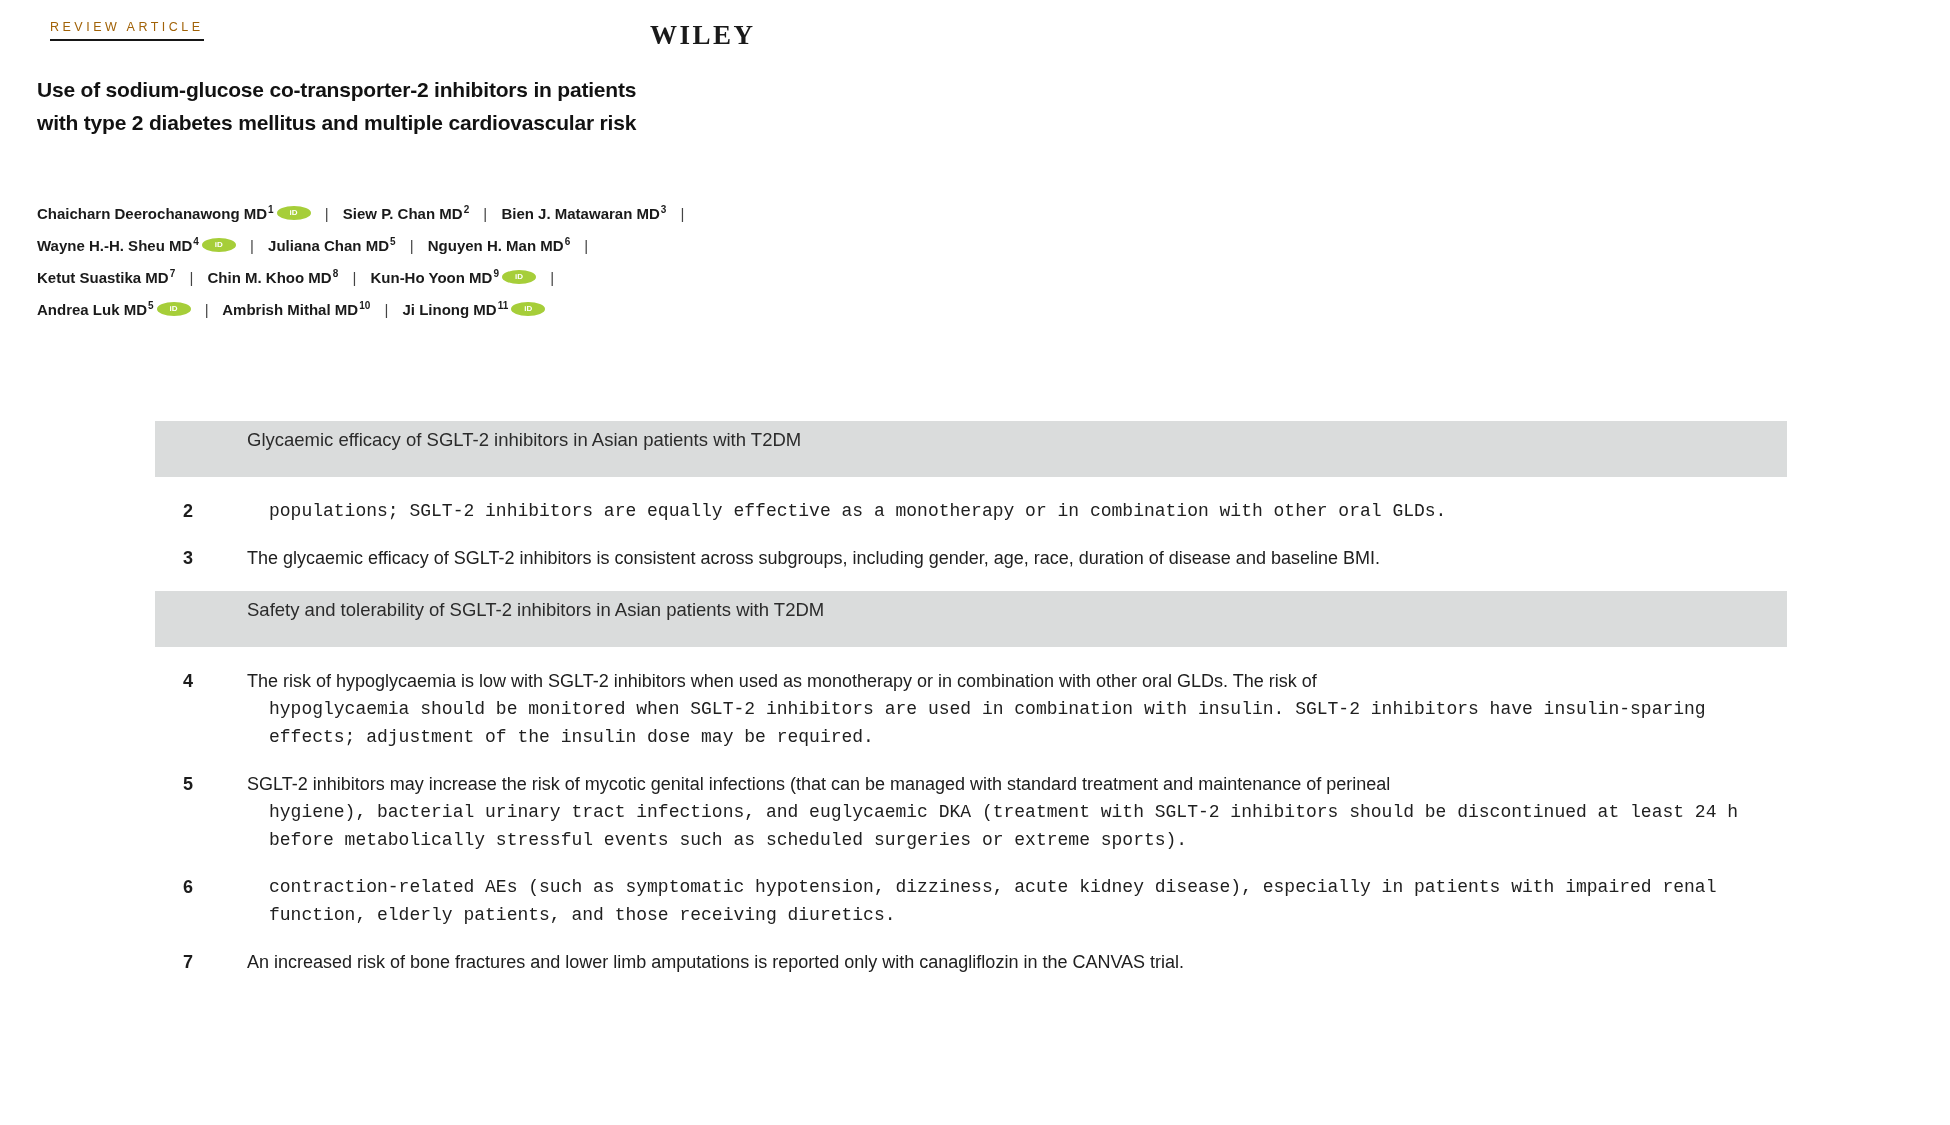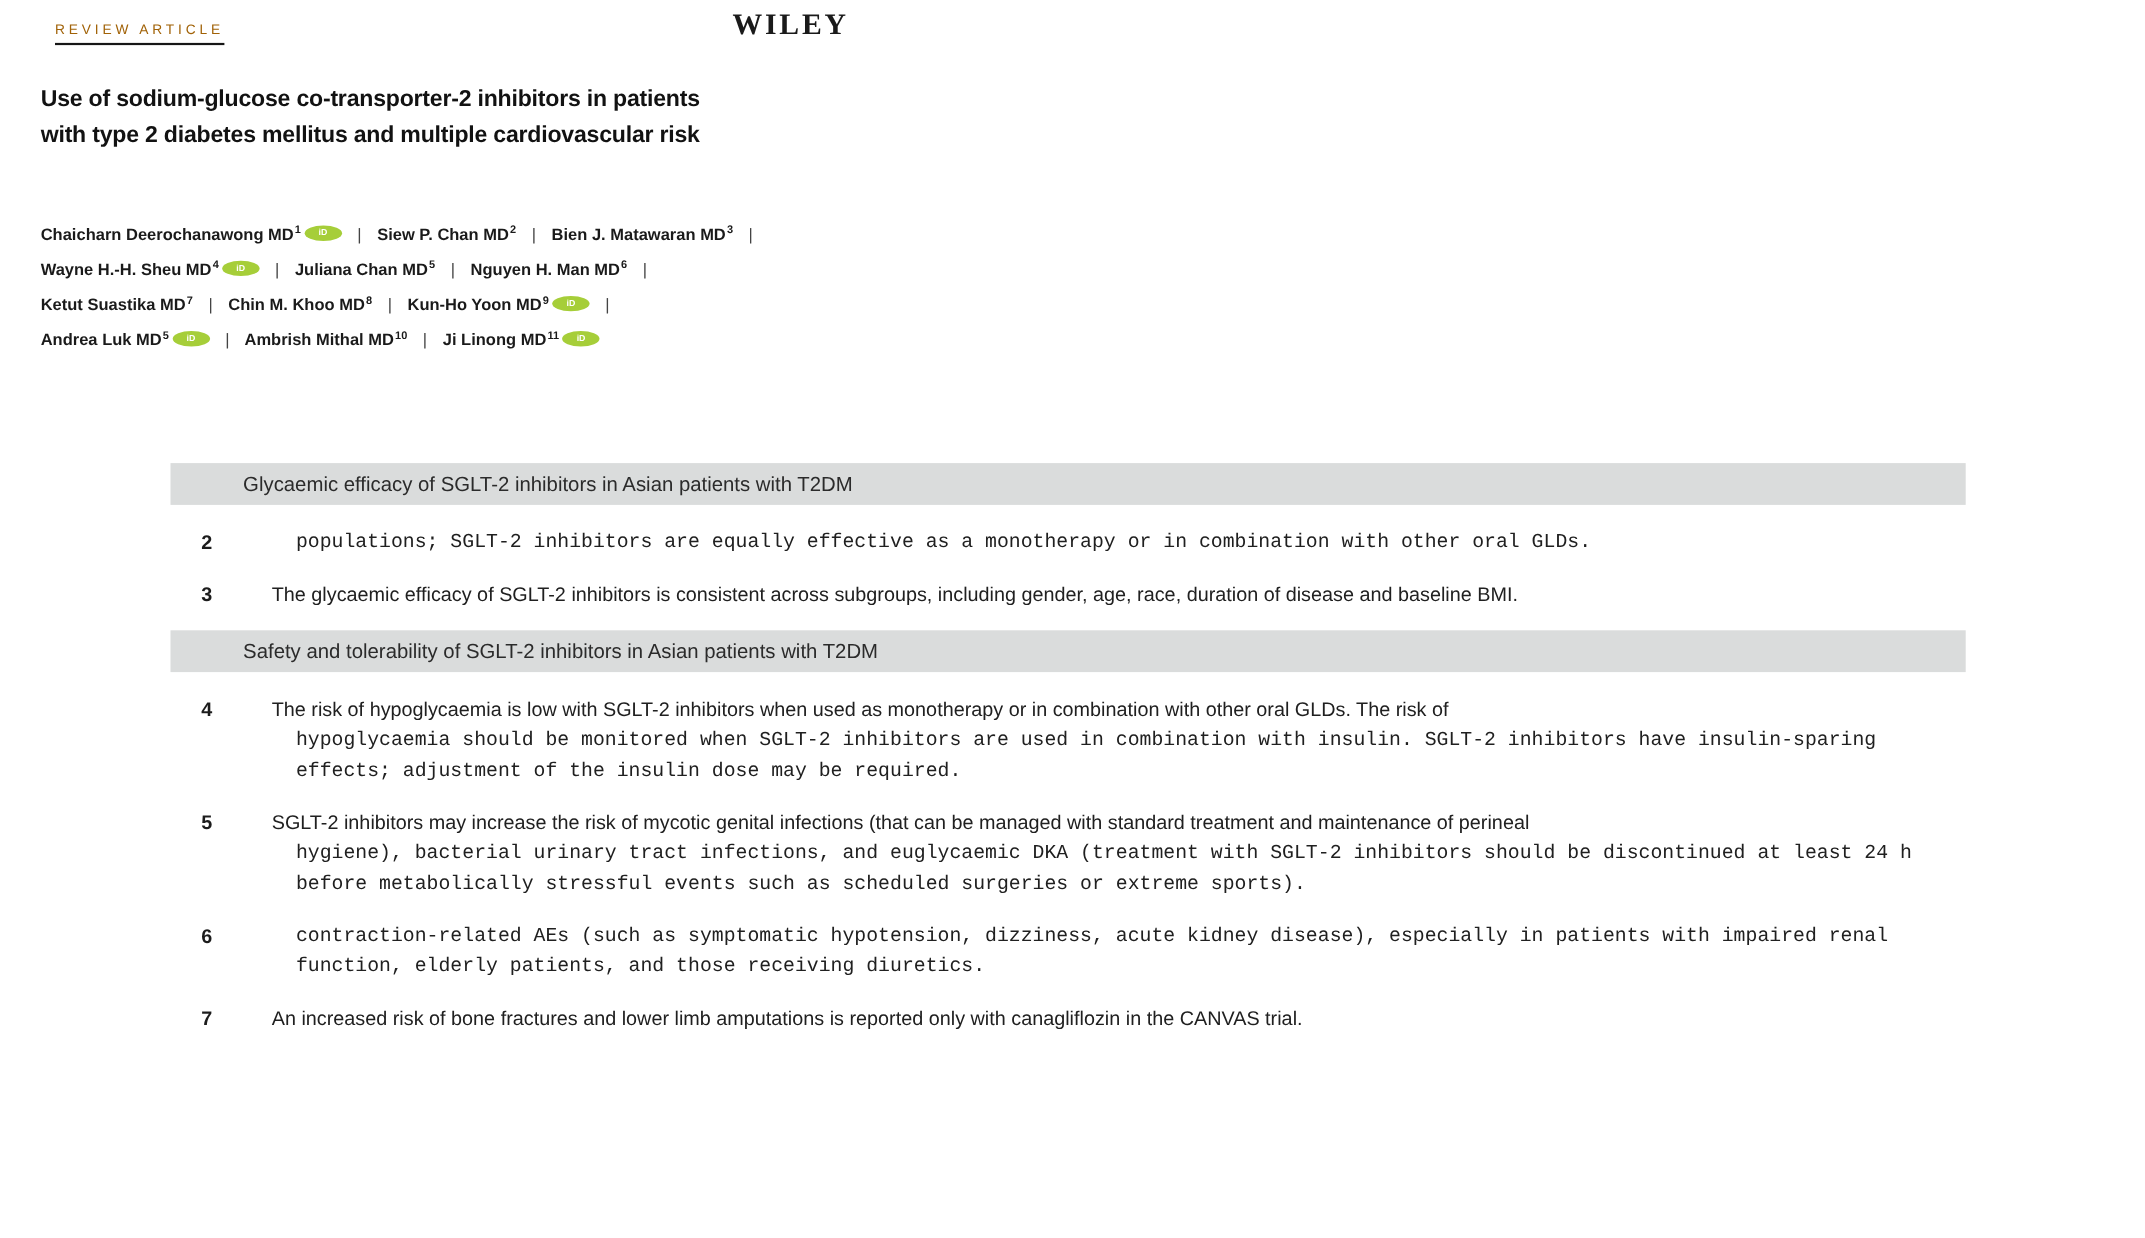--- a/index.html
+++ b/index.html
@@ -9,23 +9,23 @@
     font-family:"Liberation Sans", sans-serif;
     -webkit-font-smoothing:antialiased;
   }
   
   .kicker{
     position:absolute;left:37px;top:20px;
     font-size:12.5px;font-weight:normal;letter-spacing:3.5px;
     color:#a16207;border-bottom:2.5px solid #161616;padding-bottom:5px;margin-left:13px;
   }
   .brand{
-    position:absolute;left:650px;top:7px;
+    position:absolute;left:650px;top:20px;
     font-family:"Liberation Serif", serif;
-    font-size:27px;font-weight:600;letter-spacing:2.5px;color:#1a1a1a;margin-left:16px;
+    font-size:27px;font-weight:600;letter-spacing:2.5px;color:#1a1a1a;
   }
   
   .title{
     position:absolute;left:37px;top:73px;margin:0;
     font-size:21px;font-weight:bold;line-height:33px;color:#121212;
     letter-spacing:-0.2px;
   }
   .tline{display:block;}
   
   .authors{
@@ -45,21 +45,21 @@
     margin-left:3px;position:relative;top:-4px;
     letter-spacing:0;
   }
   
   .rec-table{
     position:absolute;left:155px;top:421px;width:1632px;
     font-size:18px;color:#202020;
   }
   .sec-header{
     background:var(--header-gray,#dadcdc);
-    height:38px;line-height:38px;padding-left:66px;
+    height:56px;line-height:38px;padding-left:92px;
     font-size:18.5px;color:#2b2b2b;
     margin-bottom:20px;
   }
   .row{
     display:flex;margin-bottom:19px;line-height:28px;
   }
   .num{
     flex:0 0 92px;width:92px;box-sizing:border-box;
     padding-left:28px;font-weight:bold;color:#1c1c1c;
   }

